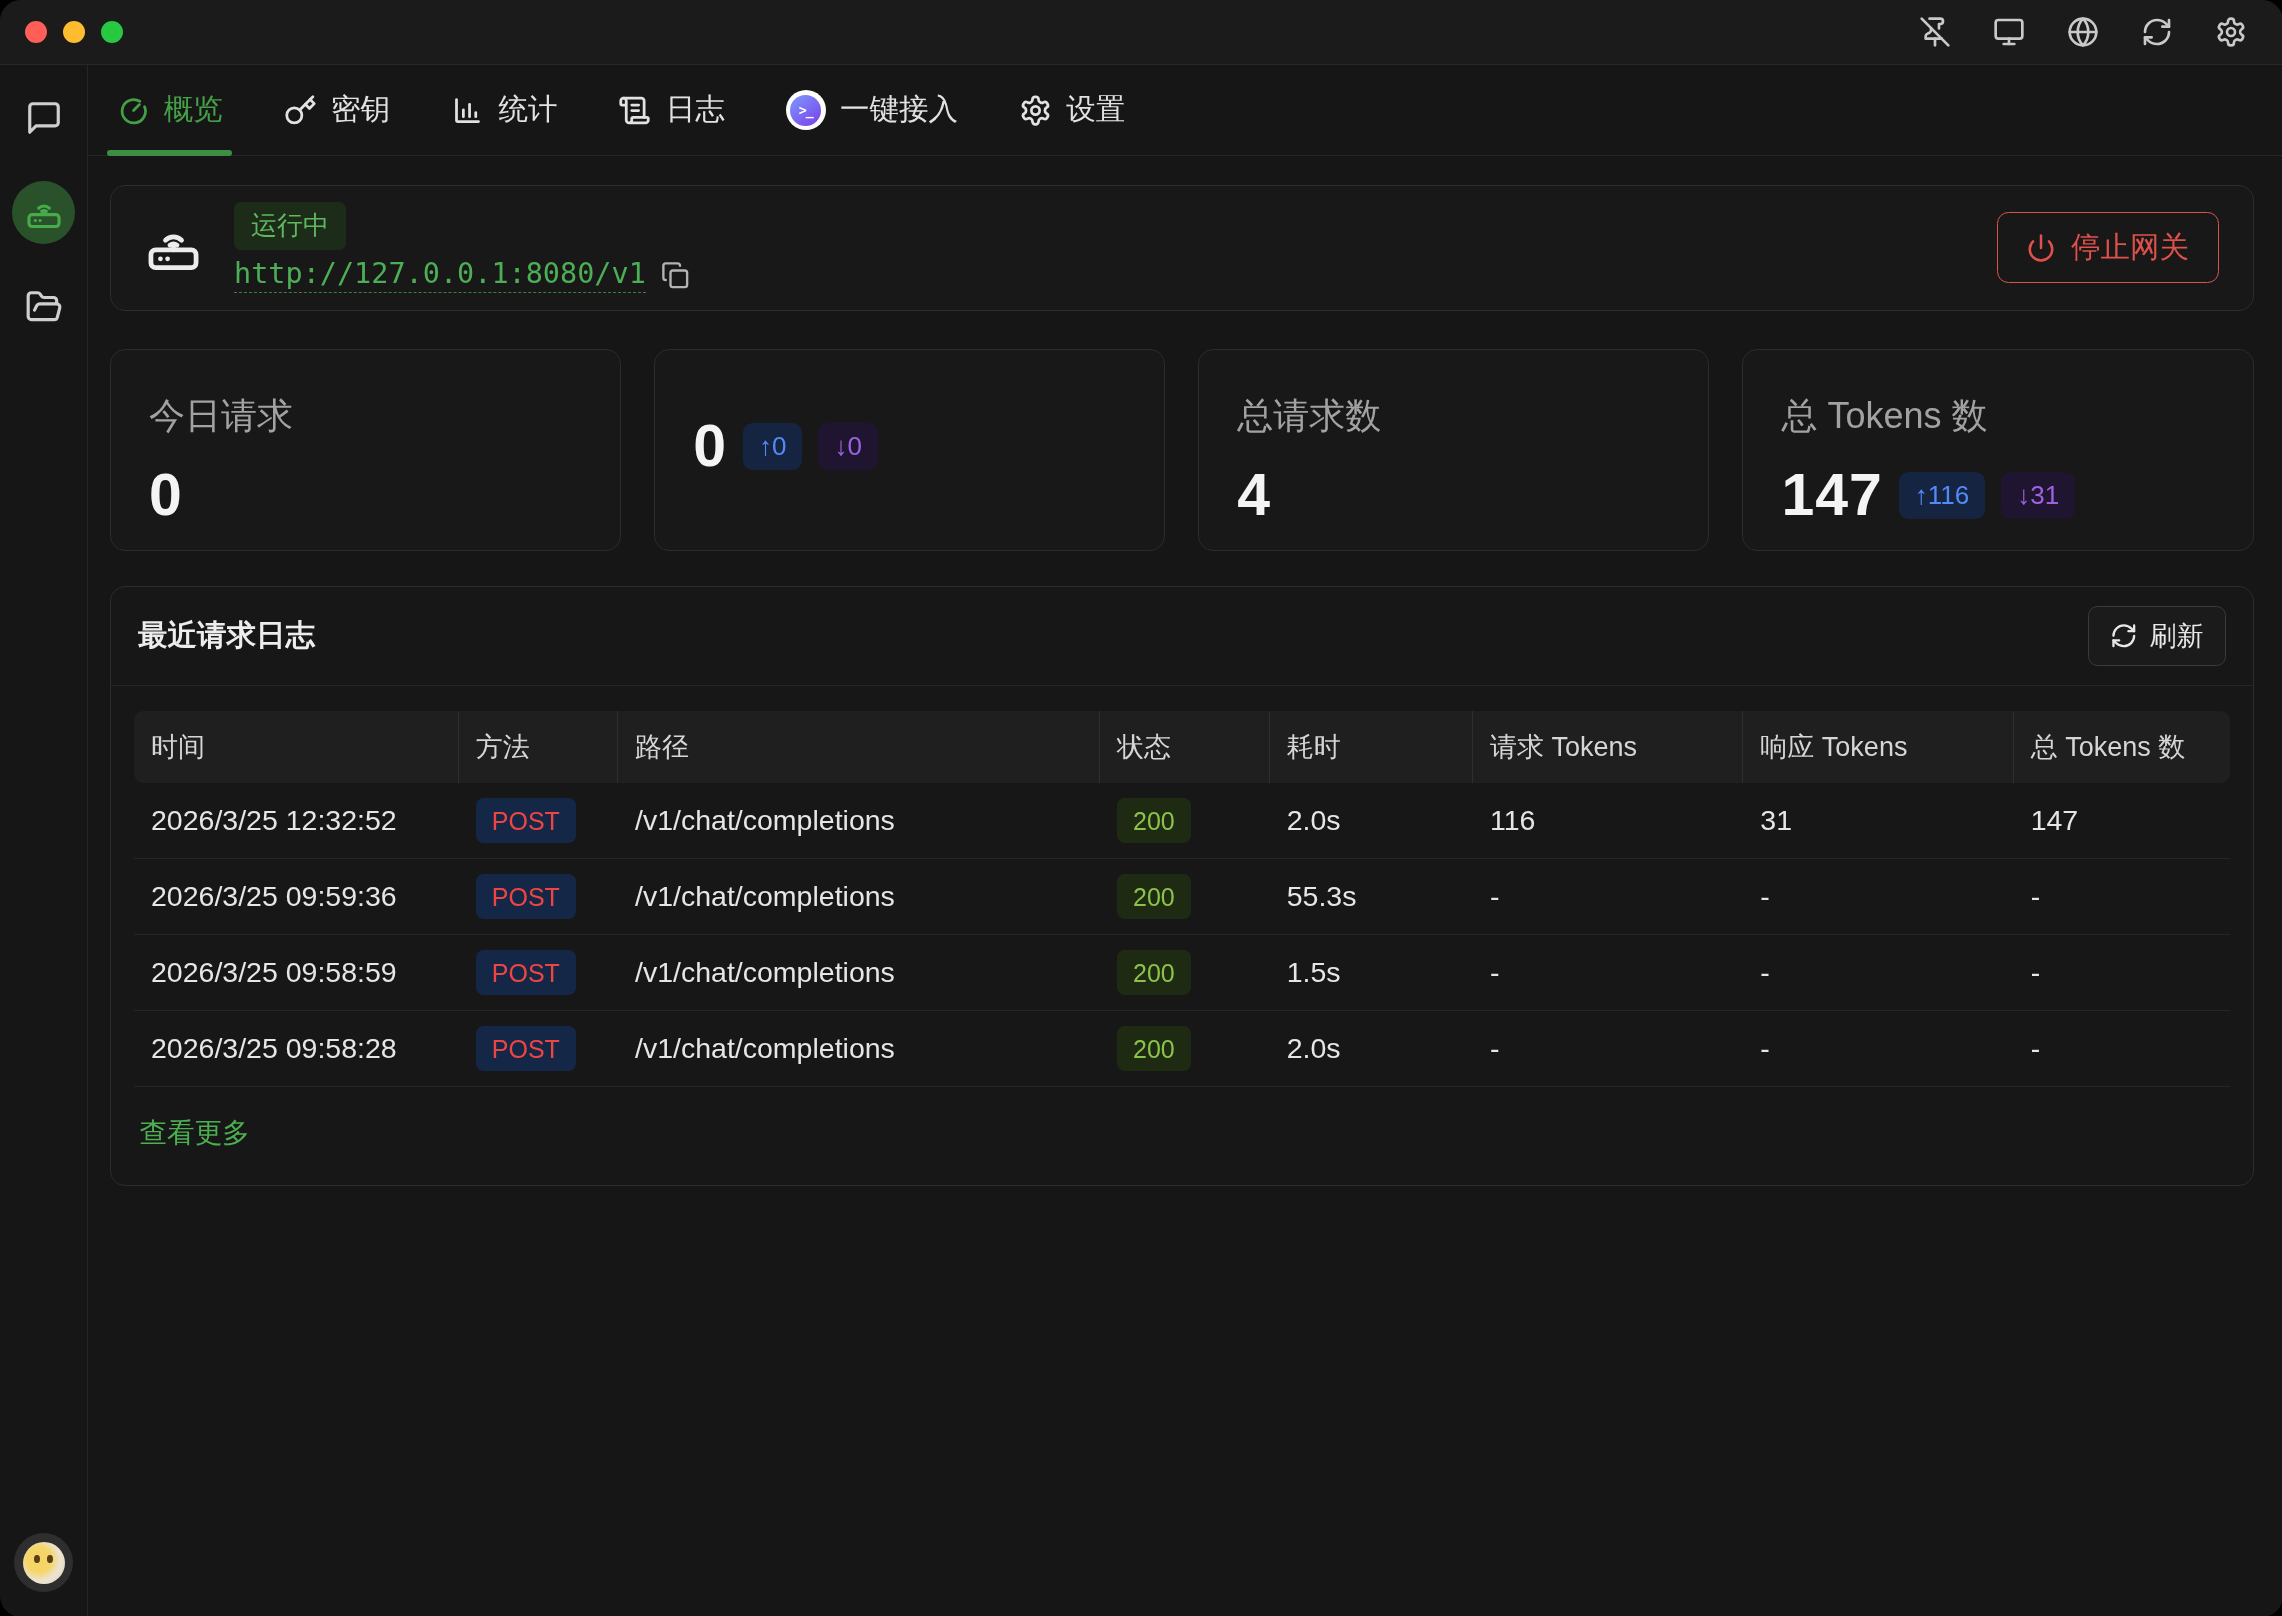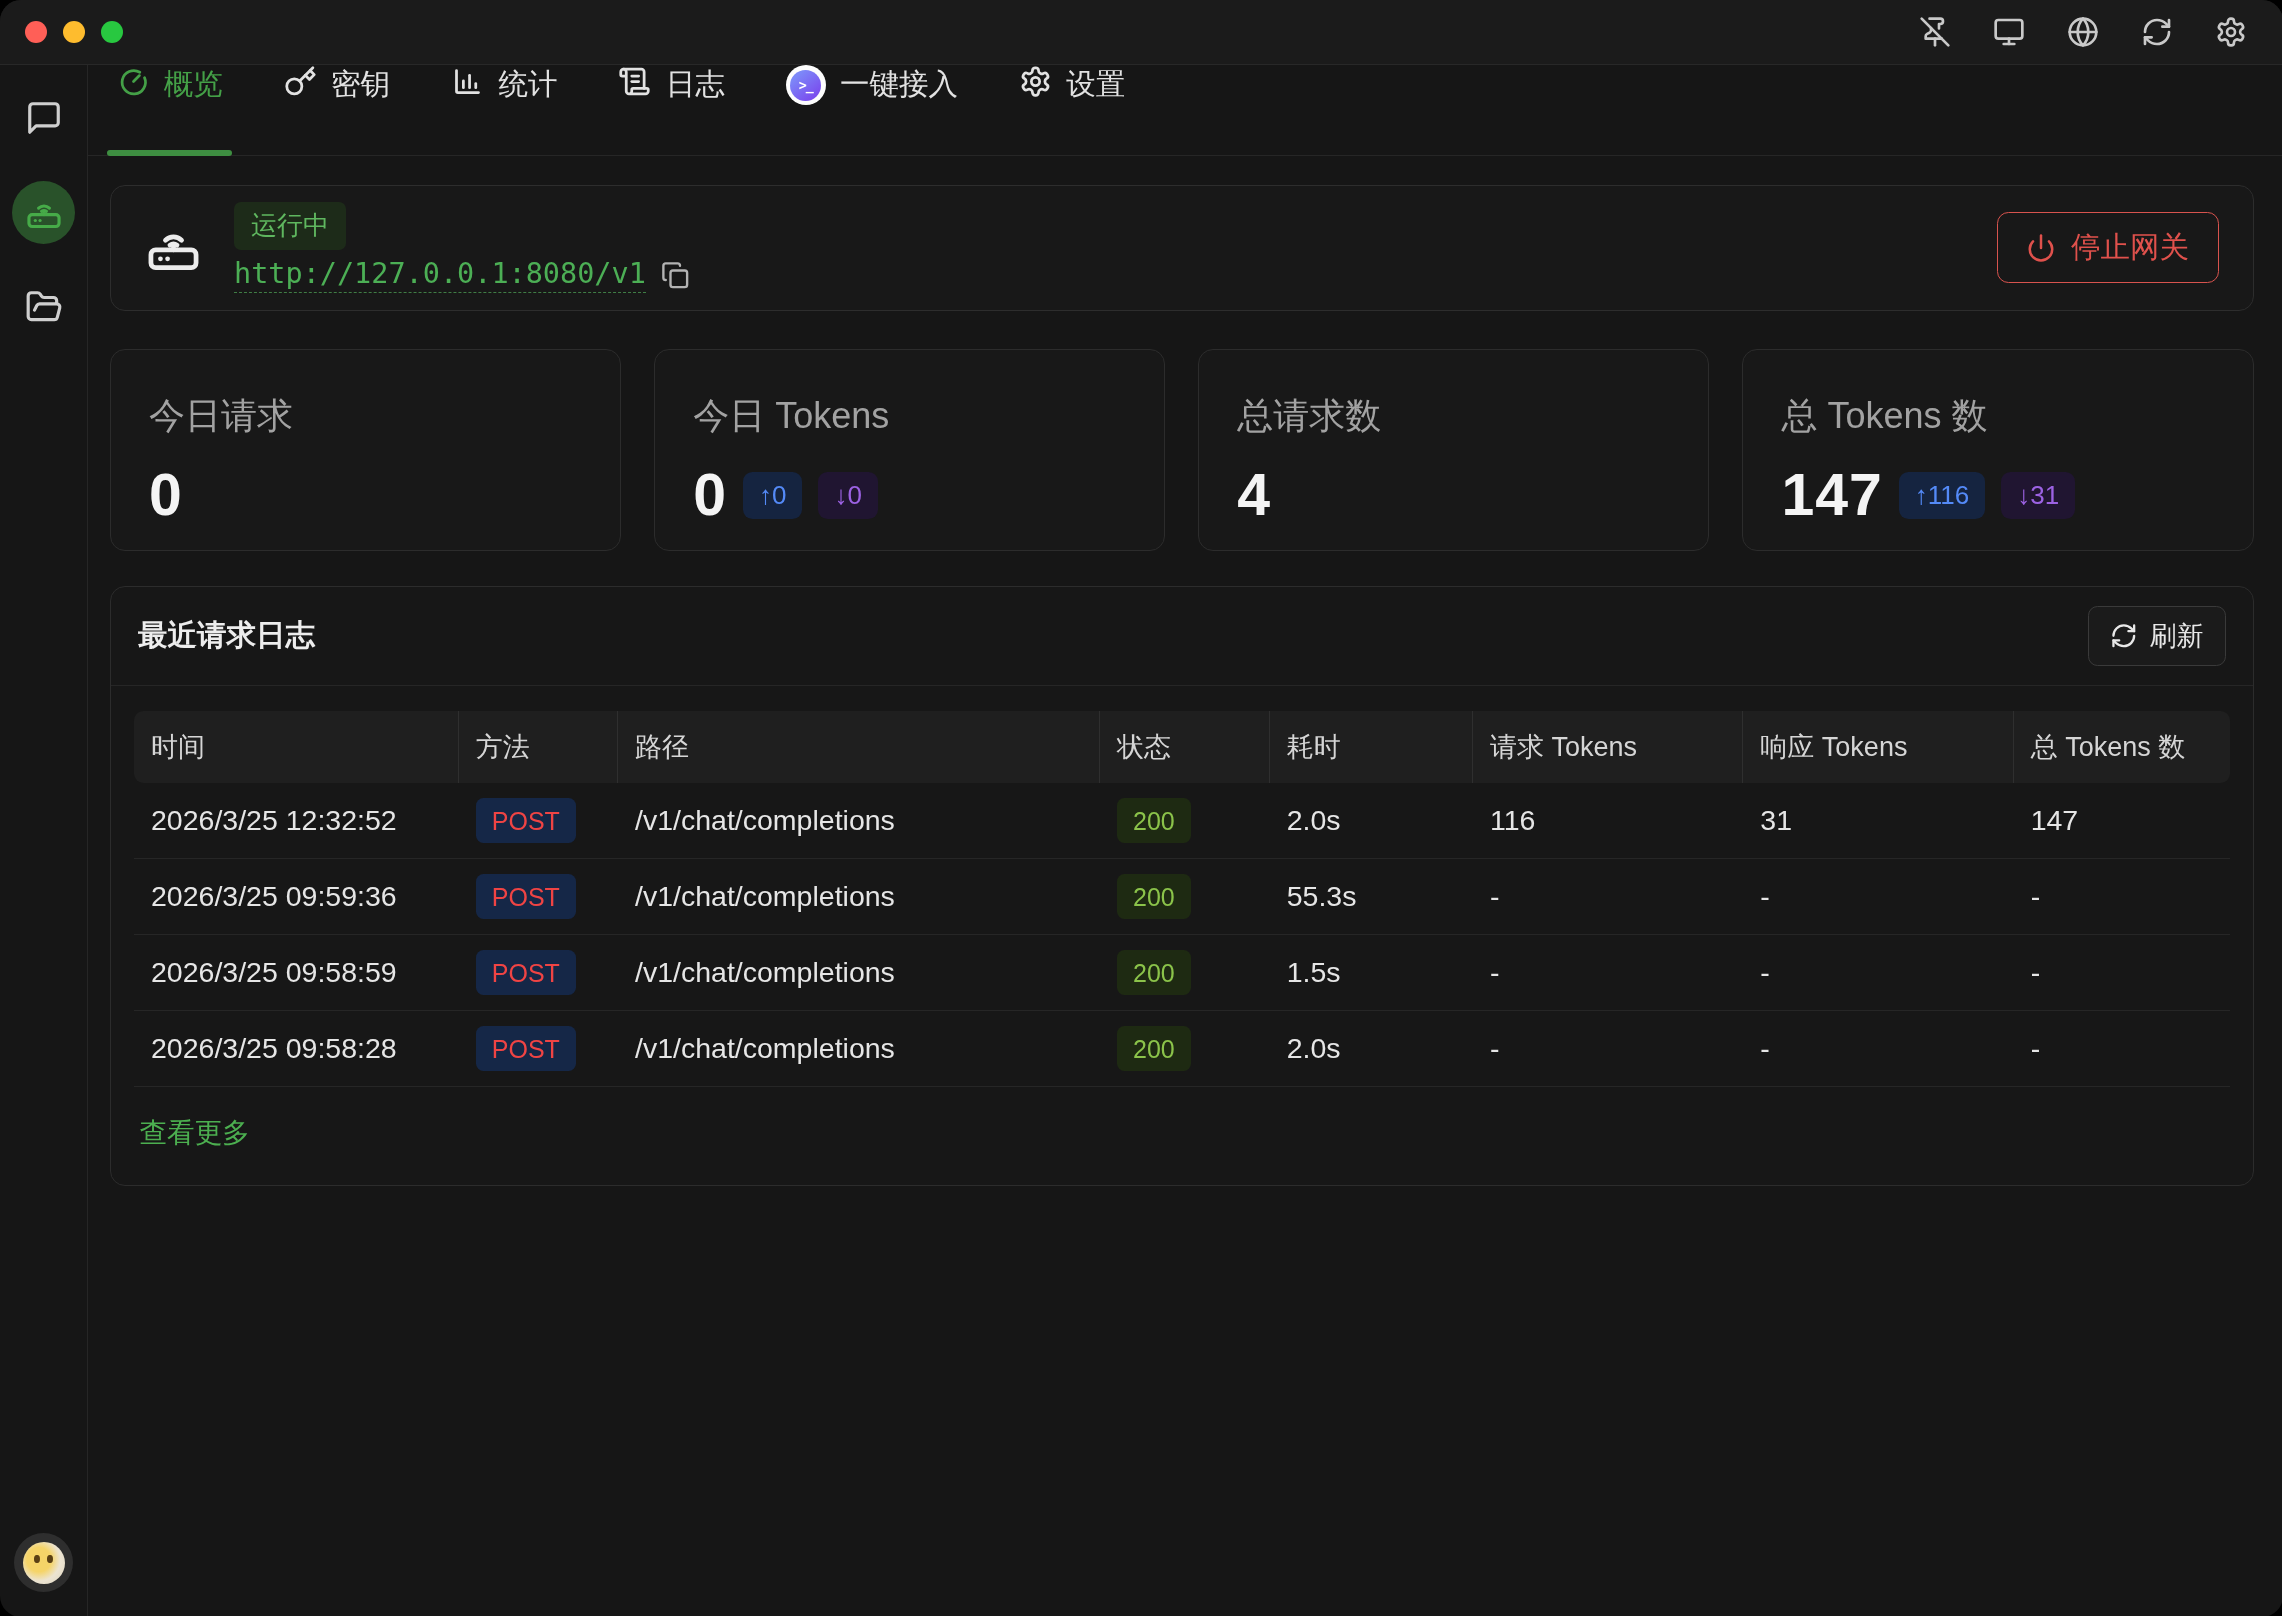--- a/index.html
+++ b/index.html
@@ -48,21 +48,21 @@
   .avatar-face::before, .avatar-face::after {
     content:""; position:absolute; top:13.3px; width:5.7px; height:8.6px; border-radius:50%; background:#5a4014;
   }
   .avatar-face::before { left:11.4px; } .avatar-face::after { right:11.4px; }
 
   .main { flex:1; display:flex; flex-direction:column; min-width:0; }
 
   
   .tabbar { height:91px; flex:0 0 91px; border-bottom:1px solid #262626; display:flex; align-items:stretch; padding-left:19px; }
   .tab {
-    display:flex; align-items:flex-start; gap:14.3px; padding:0 9.5px; margin-right:42px;
+    display:flex; align-items:center; gap:14.3px; padding:0 9.5px; margin-right:42px;
     font-size:29.5px; color:#e2e2e2; position:relative; cursor:pointer;
   }
   .tab .tab-ic { font-size:33px; display:flex; }
   .tab.active { color:#44a047; }
   .tab.active::after { content:""; position:absolute; left:0; right:0; bottom:-1px; height:5.7px; background:#3e8e41; border-radius:2.9px; }
   .term-logo { width:40px; height:40px; border-radius:50%; background:#fdfdfd; display:flex; align-items:center; justify-content:center; }
   .term-inner { width:31px; height:31px; border-radius:50%; background:linear-gradient(140deg,#7d88f8 20%,#7a4bee 85%);
     color:#fff; font-family:"DejaVu Sans Mono",monospace; font-size:13.3px; font-weight:bold;
     display:flex; align-items:center; justify-content:center; letter-spacing:-1px; }
 
@@ -310,21 +310,20 @@
         </div>
 
         <div class="stats-row">
           <div class="stat-card">
             <div class="stat-label">今日请求</div>
             <div class="stat-value-row">
               <span class="stat-value">0</span>
             </div>
           </div>
           <div class="stat-card">
-            <div class="stat-label">今日 Tokens</div>
             <div class="stat-value-row">
               <span class="stat-value">0</span>
               <span class="badge up">↑0</span>
               <span class="badge down">↓0</span>
             </div>
           </div>
           <div class="stat-card">
             <div class="stat-label">总请求数</div>
             <div class="stat-value-row">
               <span class="stat-value">4</span>

